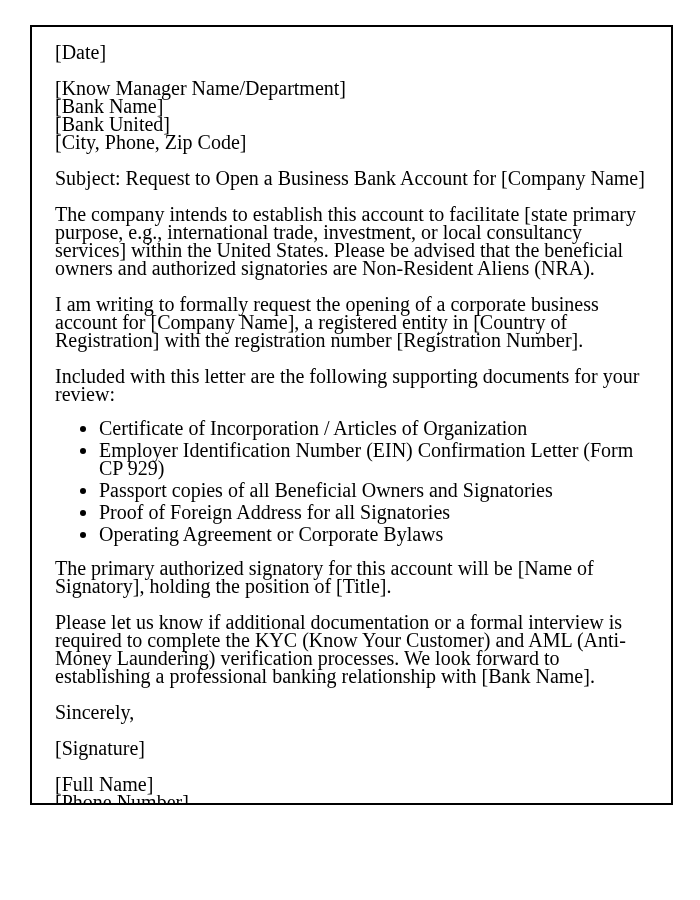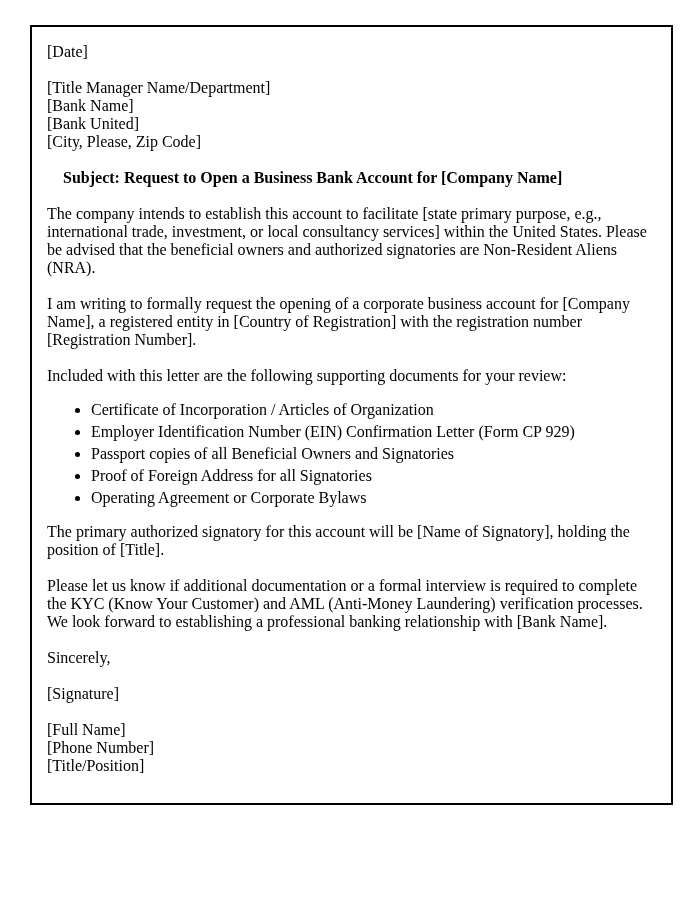--- a/index.html
+++ b/index.html
@@ -15,60 +15,59 @@
     overflow: hidden;
   }
   .letter-container {
     position: absolute;
     left: 30px;
     top: 25px;
     width: 643px;
     height: 780px;
     box-sizing: border-box;
     border: 2px solid #000000;
-    padding: 16px 15px;
+    padding: 16px 23px;
     overflow: hidden;
     font-family: "Liberation Serif", "DejaVu Serif", serif;
-    font-size: 16px;
+    font-size: 20px;
     line-height: 18px;
     color: #000000;
   }
   .line {
     margin: 0;
   }
   .block {
     margin: 0 0 18px 0;
   }
   .subject {
-    font-weight: bold;
-    margin-left: 16px;
+    font-weight: normal;
   }
   ul.doc-list {
     margin: 16px 0 16px 0;
     padding: 0 0 0 40px;
     list-style-type: disc;
   }
   ul.doc-list li {
     margin: 4px;
     padding: 0;
   }
 </style>
 </head>
 <body>
 
 <div class="page">
   <div class="letter-container">
 
     <p class="line block">[Date]</p>
 
     <div class="block">
-      <p class="line">[Title Manager Name/Department]</p>
+      <p class="line">[Know Manager Name/Department]</p>
       <p class="line">[Bank Name]</p>
       <p class="line">[Bank United]</p>
-      <p class="line">[City, Please, Zip Code]</p>
+      <p class="line">[City, Phone, Zip Code]</p>
     </div>
 
     <p class="line block subject">Subject: Request to Open a Business Bank Account for [Company Name]</p>
 
 
     <p class="line block">The company intends to establish this account to facilitate [state primary purpose, e.g., international trade, investment, or local consultancy services] within the United States. Please be advised that the beneficial owners and authorized signatories are Non-Resident Aliens (NRA).</p>
 
     <p class="line block">I am writing to formally request the opening of a corporate business account for [Company Name], a registered entity in [Country of Registration] with the registration number [Registration Number].</p>
 
     <p class="line">Included with this letter are the following supporting documents for your review:</p>

